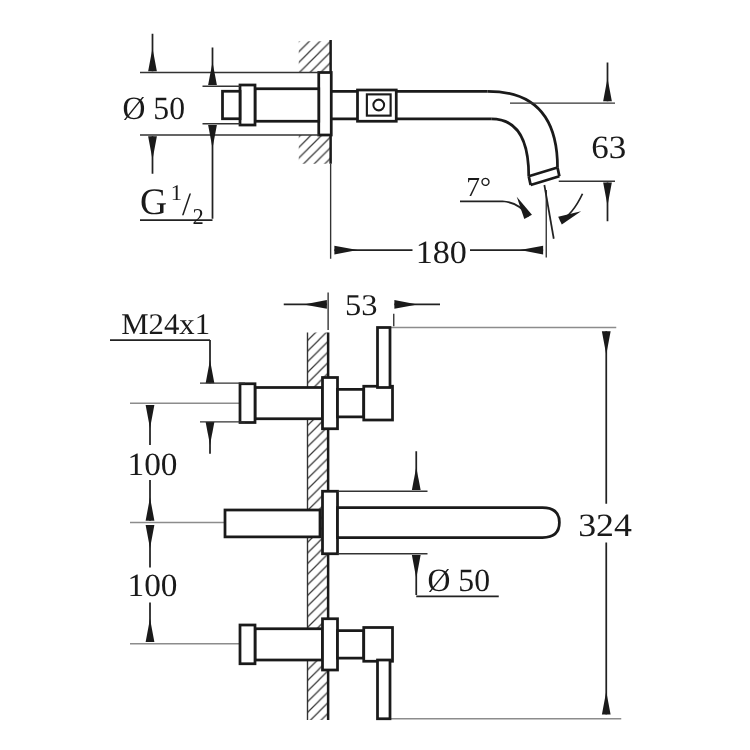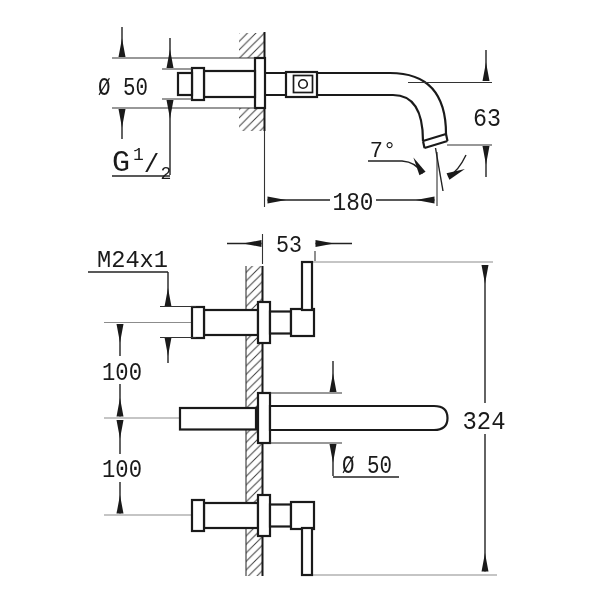--- a/index.html
+++ b/index.html
@@ -1,18 +1,18 @@
 <!DOCTYPE html>
 <html><head>
 <meta charset="utf-8">
 <style>
   html,body{margin:0;padding:0;background:#ffffff;}
   .canvas{
     position:relative;width:600px;height:588px;background:#ffffff;
-    font-family:Liberation Mono, monospace;overflow:hidden;
+    font-family:Liberation Serif, serif;overflow:hidden;
   }
   svg{display:block;}
   .outline{fill:#ffffff;stroke:#1a1a1a;stroke-width:2.2;}
   .outline-thin{fill:#ffffff;stroke:#1a1a1a;stroke-width:1.7;}
   .stroke-only{fill:none;stroke:#1a1a1a;stroke-width:2.2;}
   .dim{fill:none;stroke:#222222;stroke-width:1.4;}
   .ext{fill:none;stroke:#333333;stroke-width:1.1;}
   .ref{fill:none;stroke:#8c8c8c;stroke-width:1.2;}
   .wall{fill:none;stroke:#1a1a1a;stroke-width:2;}
   text{fill:#1a1a1a;}

